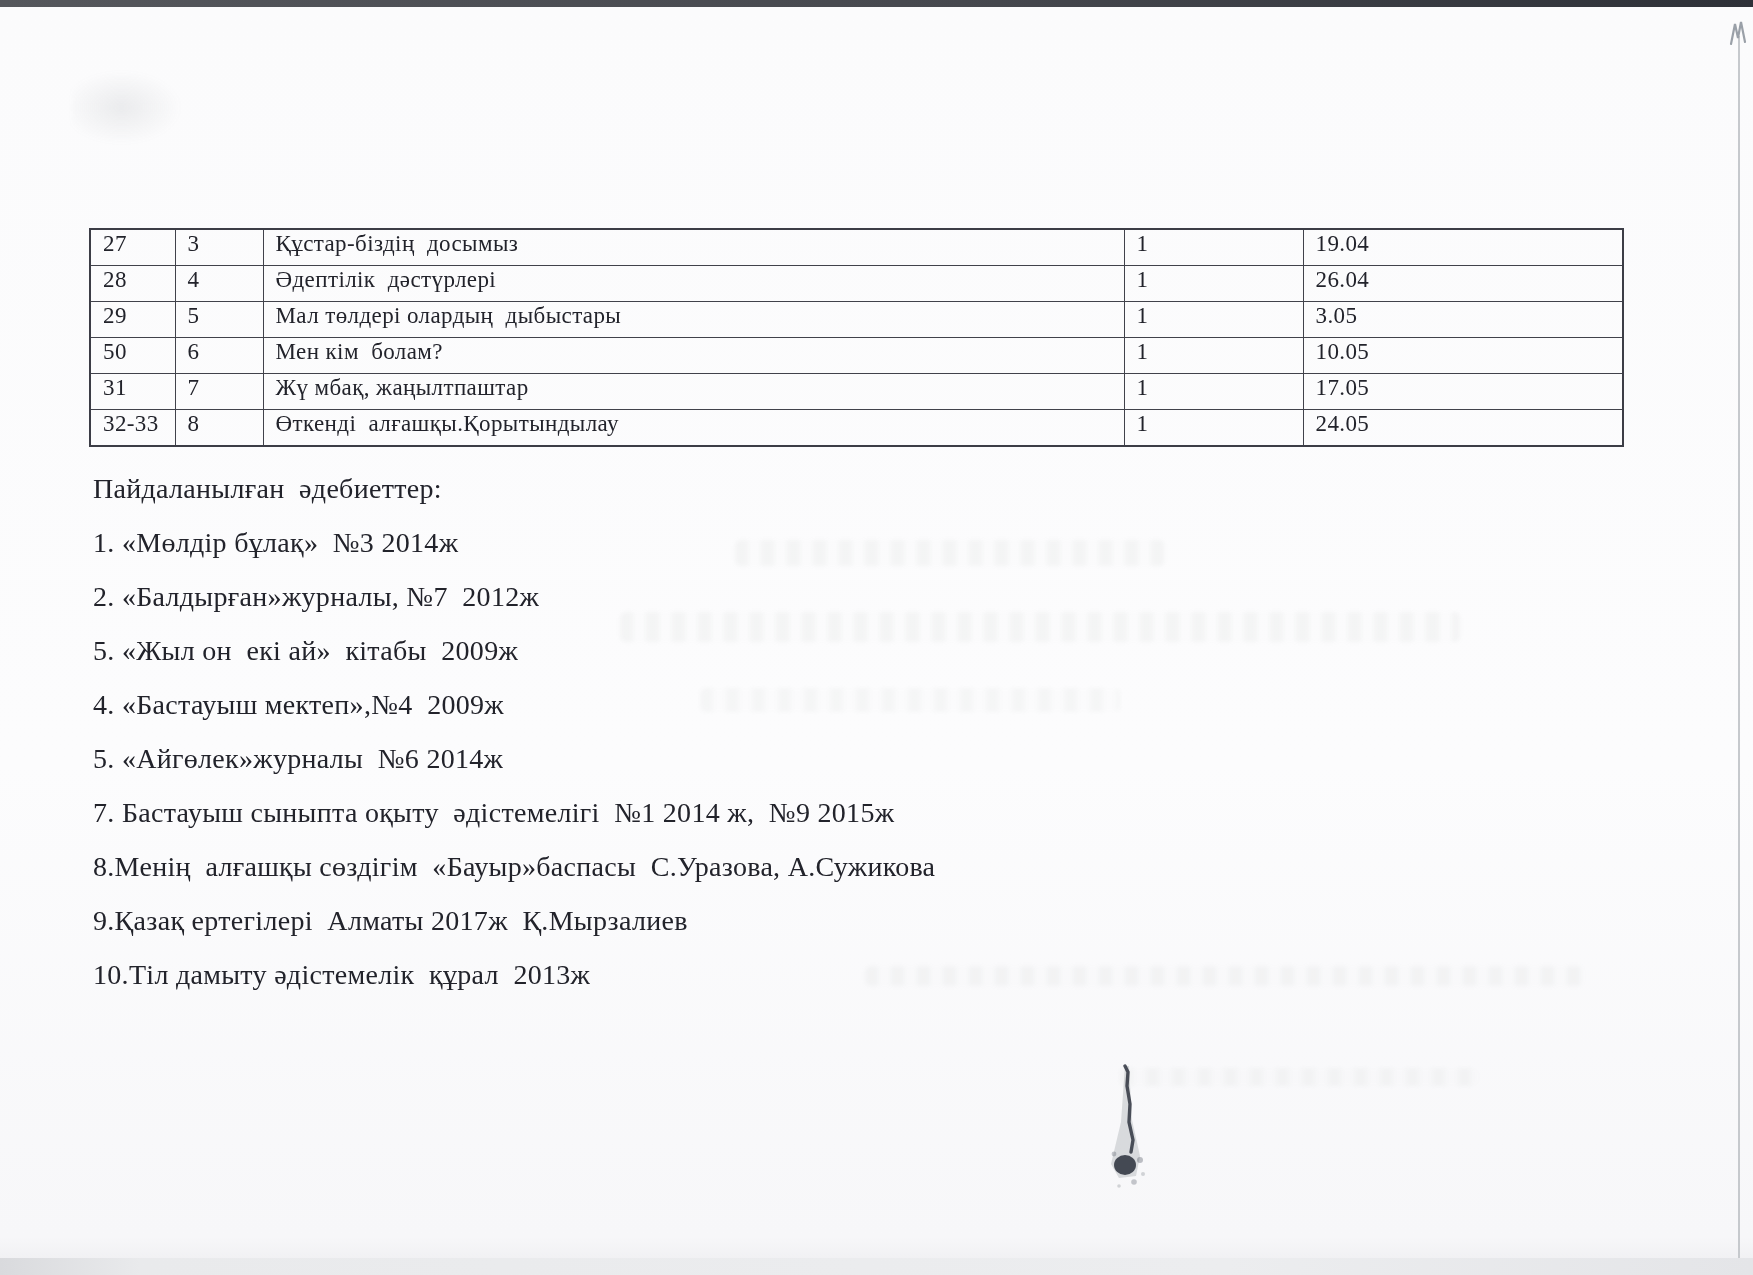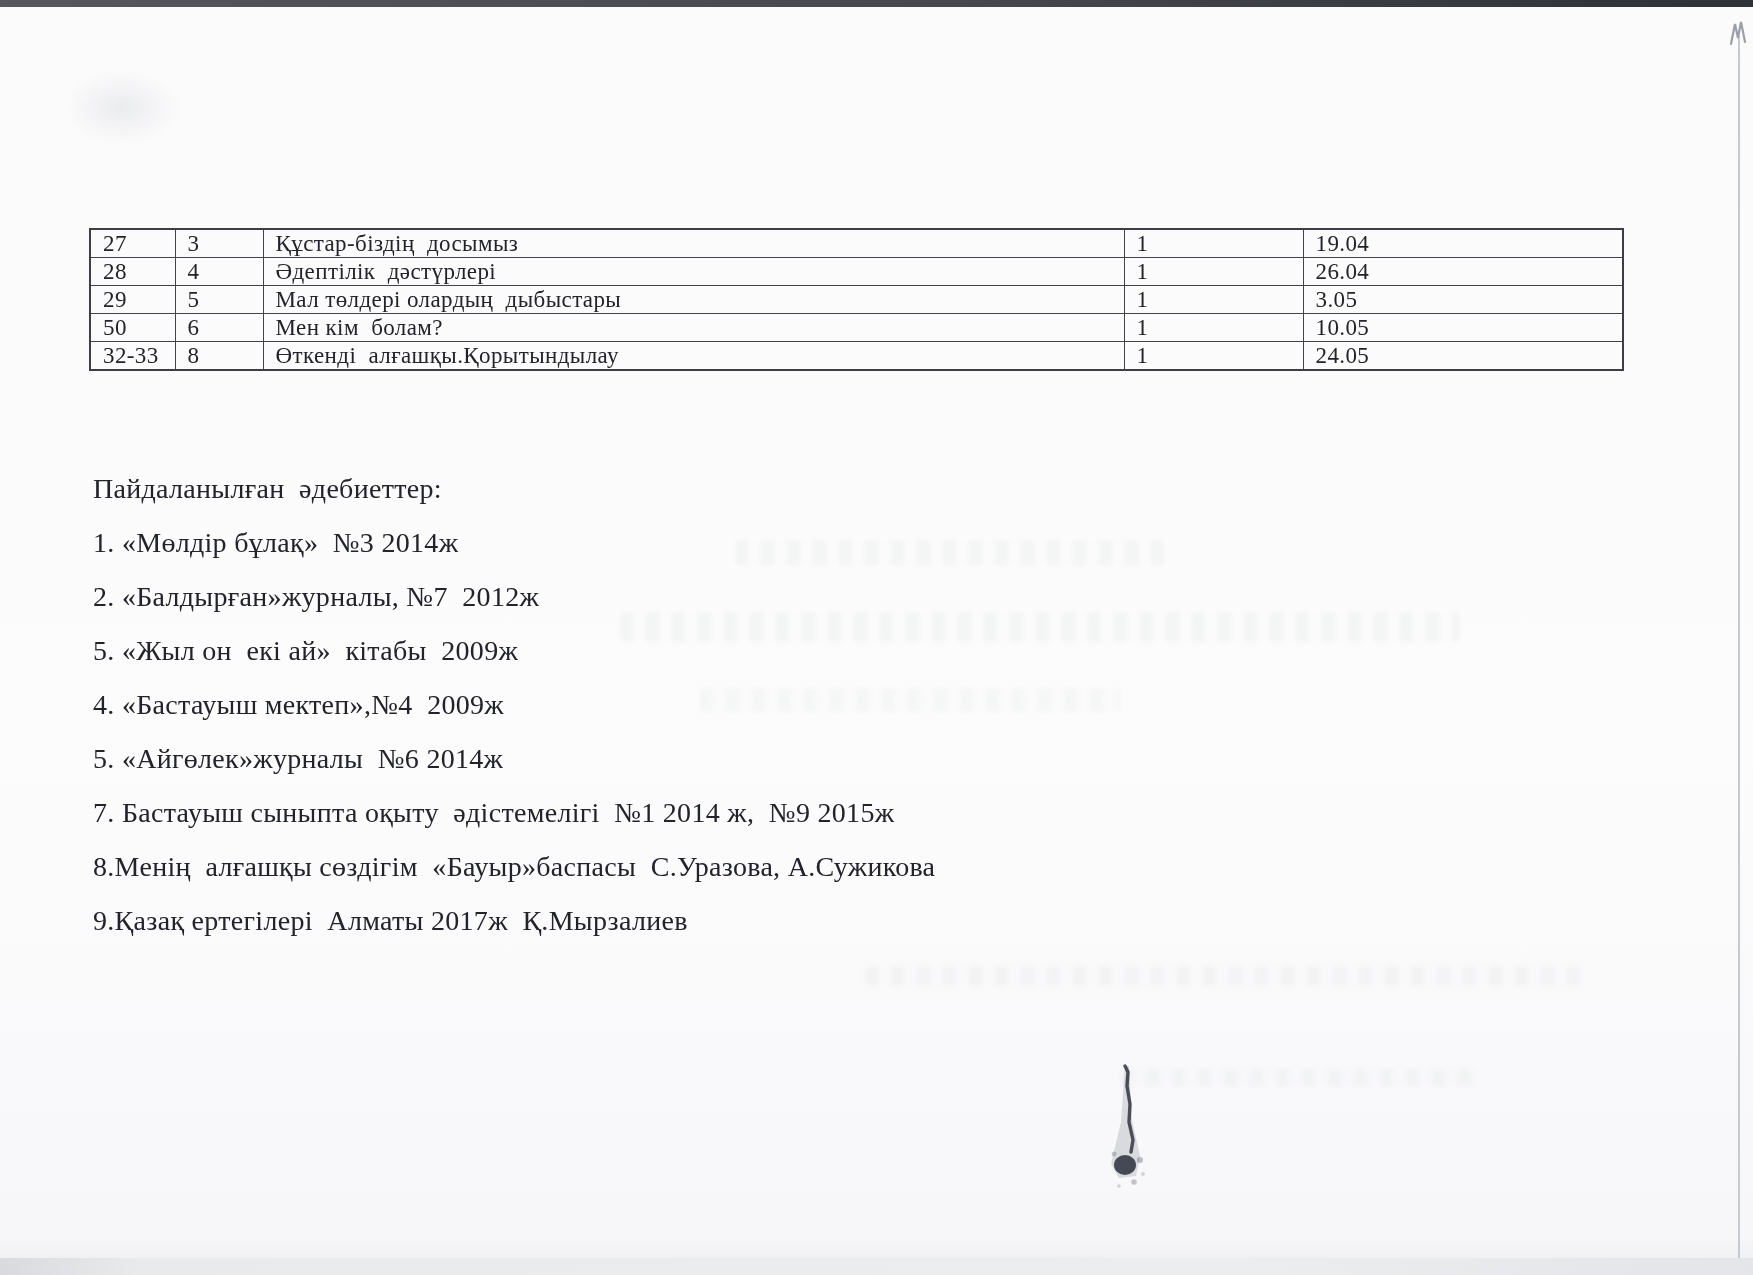--- a/index.html
+++ b/index.html
@@ -37,21 +37,21 @@
     position: absolute; left: 89px; top: 228px;
     width: 1533px;
     border-collapse: collapse;
     table-layout: fixed;
     font-size: 23px;
     letter-spacing: 0.4px;
   }
   table.schedule td {
     border: 1.6px solid #41424b;
     height: 27px;
-    padding: 0 6px 0 12px;
+    padding: 0 6px 8px 12px;
     white-space: pre-wrap;
     overflow: hidden;
     vertical-align: middle;
   }
   table.schedule { border: 2px solid #3c3d46; }
   td.c-topic { padding-left: 16px; }
 
   
   .refs {
     position: absolute; left: 93px; top: 462px; width: 1150px;
@@ -133,39 +133,47 @@
         <td>3.05</td>
       </tr>
       <tr>
         <td>50</td>
         <td>6</td>
         <td class="c-topic">Мен кім  болам?</td>
         <td>1</td>
         <td>10.05</td>
       </tr>
       <tr>
+        <td>31</td>
+        <td>7</td>
+        <td class="c-topic">Жү мбақ, жаңылтпаштар</td>
+        <td>1</td>
+        <td>17.05</td>
+      </tr>
+      <tr>
         <td>32-33</td>
         <td>8</td>
         <td class="c-topic">Өткенді  алғашқы.Қорытындылау</td>
         <td>1</td>
         <td>24.05</td>
       </tr>
     </tbody>
   </table>
 
   <div class="refs">
     <div class="line">Пайдаланылған  әдебиеттер:</div>
     <div class="line">1. «Мөлдір бұлақ»  №3 2014ж</div>
     <div class="line">2. «Балдырған»журналы, №7  2012ж</div>
     <div class="line">5. «Жыл он  екі ай»  кітабы  2009ж</div>
     <div class="line">4. «Бастауыш мектеп»,№4  2009ж</div>
     <div class="line">5. «Айгөлек»журналы  №6 2014ж</div>
     <div class="line">7. Бастауыш сыныпта оқыту  әдістемелігі  №1 2014 ж,  №9 2015ж</div>
     <div class="line">8.Менің  алғашқы сөздігім  «Бауыр»баспасы  С.Уразова, А.Сужикова</div>
     <div class="line">9.Қазақ ертегілері  Алматы 2017ж  Қ.Мырзалиев</div>
+    <div class="line">10.Тіл дамыту әдістемелік  құрал  2013ж</div>
   </div>
 
   <div class="ghost g1"></div>
   <div class="ghost g2"></div>
   <div class="ghost g3"></div>
   <div class="ghost g4"></div>
   <div class="ghost g5"></div>
 
   <svg class="ink-smudge" width="66" height="138" viewBox="0 0 66 138">
     <path d="M31 2 L35 2 L38 56 L46 92 L42 112 L25 114 L17 100 L27 58 Z" fill="#6b7078" fill-opacity="0.22"></path>

